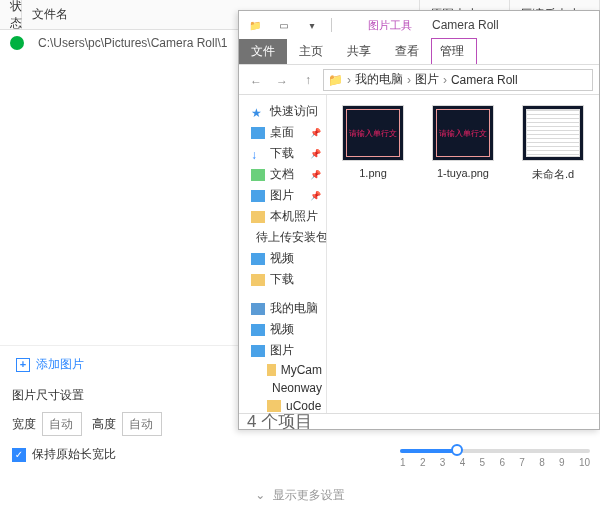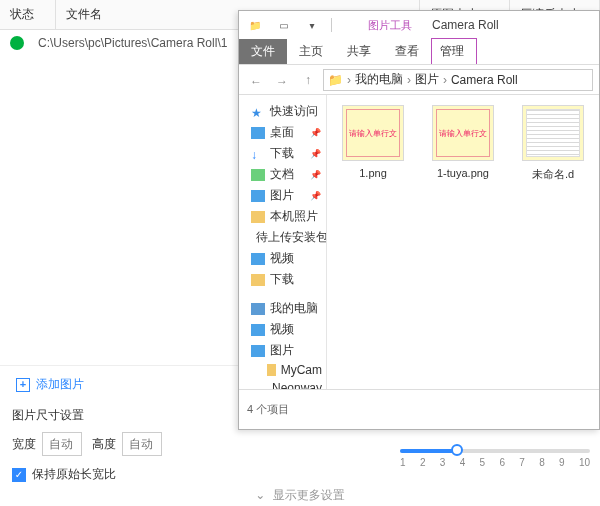--- a/index.html
+++ b/index.html
@@ -1,38 +1,38 @@
 <!DOCTYPE html>
 <html><head>
 <meta charset="utf-8">
 <style>
   * { box-sizing: border-box; margin: 0; padding: 0; font-family: "Microsoft YaHei", sans-serif; }
   body { width: 600px; height: 506px; background: #fff; font-size: 12px; color: #333; overflow: hidden; position: relative; }
 
   .table-header { height: 30px; display: flex; border-bottom: 1px solid #e0e0e0; background: #fafafa; }
   .th { padding: 6px 10px; border-right: 1px solid #e0e0e0; display: flex; align-items: center; }
-  .th-status { width: 56px; }
+  .th-status { width: 22px; }
   .th-name { flex: 1; }
   .th-orig { width: 90px; }
   .th-comp { width: 90px; }
 
   .row { display: flex; align-items: center; height: 26px; padding: 0 10px; }
   .status-dot { width: 14px; height: 14px; border-radius: 50%; background: #00b140; display: inline-block; margin-right: 14px; }
   .row-text { color: #555; }
 
   .bottom-panel { position: absolute; left: 0; right: 0; bottom: 0; padding: 6px 12px 2px; background: #fff; border-top: 1px solid #eee; }
   .add-link { color: #2f89ff; display: inline-flex; align-items: center; gap: 6px; padding: 4px; }
   .add-icon { width: 14px; height: 14px; border: 1.5px solid #2f89ff; display: flex; align-items: center; justify-content: center; font-weight: bold; color: #2f89ff; font-size: 11px; line-height: 1; }
   .section-title { margin-top: 10px; font-size: 12px; color: #333; }
   .size-row { display: flex; align-items: center; gap: 10px; margin-top: 8px; }
   .dim { display: flex; align-items: center; gap: 6px; }
   .dim input { width: 40px; height: 24px; border: 1px solid #ccc; padding: 0 6px; font-size: 12px; color: #999; }
   .ratio { margin-top: 10px; display: flex; align-items: center; gap: 6px; }
   .cb { width: 14px; height: 14px; background: #2f89ff; color: #fff; display: flex; align-items: center; justify-content: center; font-size: 10px; }
-  .more { text-align: center; color: #999; padding: 4px 0 0; }
+  .more { text-align: center; color: #999; padding: 4px 0 0; margin-top: 20px; }
   .more .caret { display: inline-block; margin-right: 4px; color: #999; }
 
   .slider-wrap { position: absolute; bottom: 38px; left: 400px; right: 10px; }
   .slider-track { position: relative; height: 4px; background: #dcdcdc; border-radius: 2px; }
   .slider-fill { position: absolute; height: 4px; background: #2f89ff; border-radius: 2px; left: 0; width: 30%; }
   .slider-thumb { position: absolute; width: 12px; height: 12px; background: #fff; border: 2px solid #2f89ff; border-radius: 50%; top: -5px; left: 30%; margin-left: -6px; }
   .slider-ticks { display: flex; justify-content: space-between; margin-top: 4px; font-size: 10px; color: #888; }
 
   
   .explorer { position: absolute; top: 10px; left: 238px; right: 0; height: 420px; background: #fff; border: 1px solid #b0b0b0; box-shadow: -2px 2px 6px rgba(0,0,0,0.15); display: flex; flex-direction: column; }
@@ -63,26 +63,26 @@
   .ic-desk { background: #4aa2e8; }
   .ic-down { color: #2f89ff; font-weight: bold; }
   .ic-doc { background: #6bd07c; }
   .ic-pic { background: #4aa2e8; }
   .ic-fldr { background: #f3c96b; }
   .ic-vid { background: #4aa2e8; }
   .ic-pc { background: #5b9bd5; }
 
   .files { flex: 1; display: flex; gap: 18px; padding: 10px; align-items: flex-start; }
   .file { width: 72px; display: flex; flex-direction: column; align-items: center; gap: 6px; }
-  .thumb { width: 62px; height: 56px; border: 1px solid #d8d8d8; background: #fef9c3; padding: 3px; display: flex; align-items: center; justify-content: center; }
+  .thumb { width: 62px; height: 56px; border: 1px solid #d8d8d8; background: #0f172a; padding: 3px; display: flex; align-items: center; justify-content: center; }
   .thumb-inner { width: 100%; height: 100%; border: 1px solid #e99; display: flex; align-items: center; justify-content: center; color: #e26; font-size: 8px; text-align: center; }
   .thumb-blank { width: 100%; height: 100%; background: repeating-linear-gradient(#d9d9d9, #d9d9d9 1px, #fff 1px, #fff 4px); border: 1px solid #ddd; }
   .fname { font-size: 11px; color: #333; text-align: center; white-space: nowrap; }
 
-  .ex-status { height: 40px; border-top: 1px solid #ddd; padding: 2px 8px; font-size: 11px; color: #666; display: flex; align-items: center; }
+  .ex-status { height: 16px; border-top: 1px solid #ddd; padding: 2px 8px; font-size: 17px; color: #666; display: flex; align-items: center; }
 </style>
 </head>
 <body>
 
 <div class="table-header">
   <div class="th th-status">状态</div>
   <div class="th th-name">文件名</div>
   <div class="th th-orig">原图大小</div>
   <div class="th th-comp">压缩后大小</div>
 </div>

